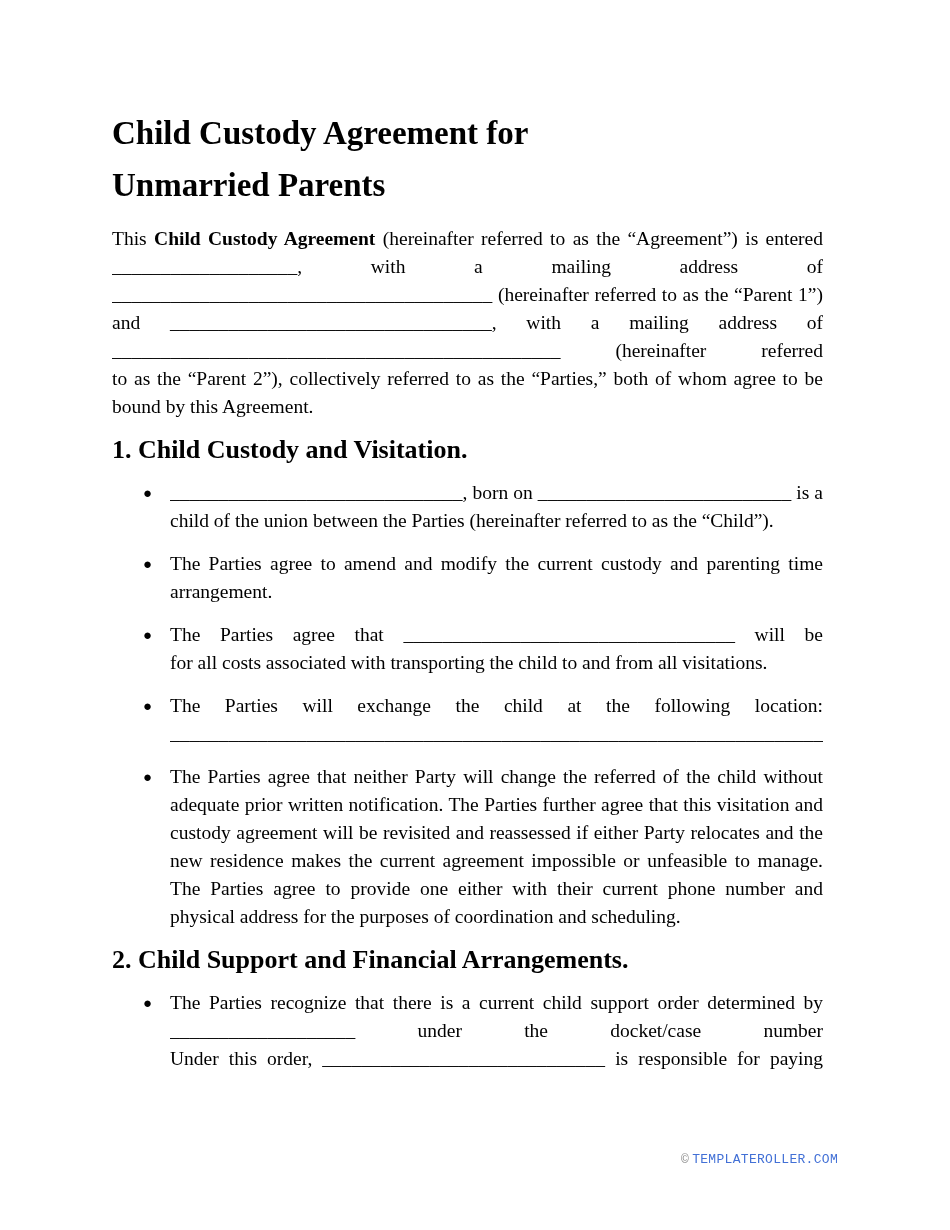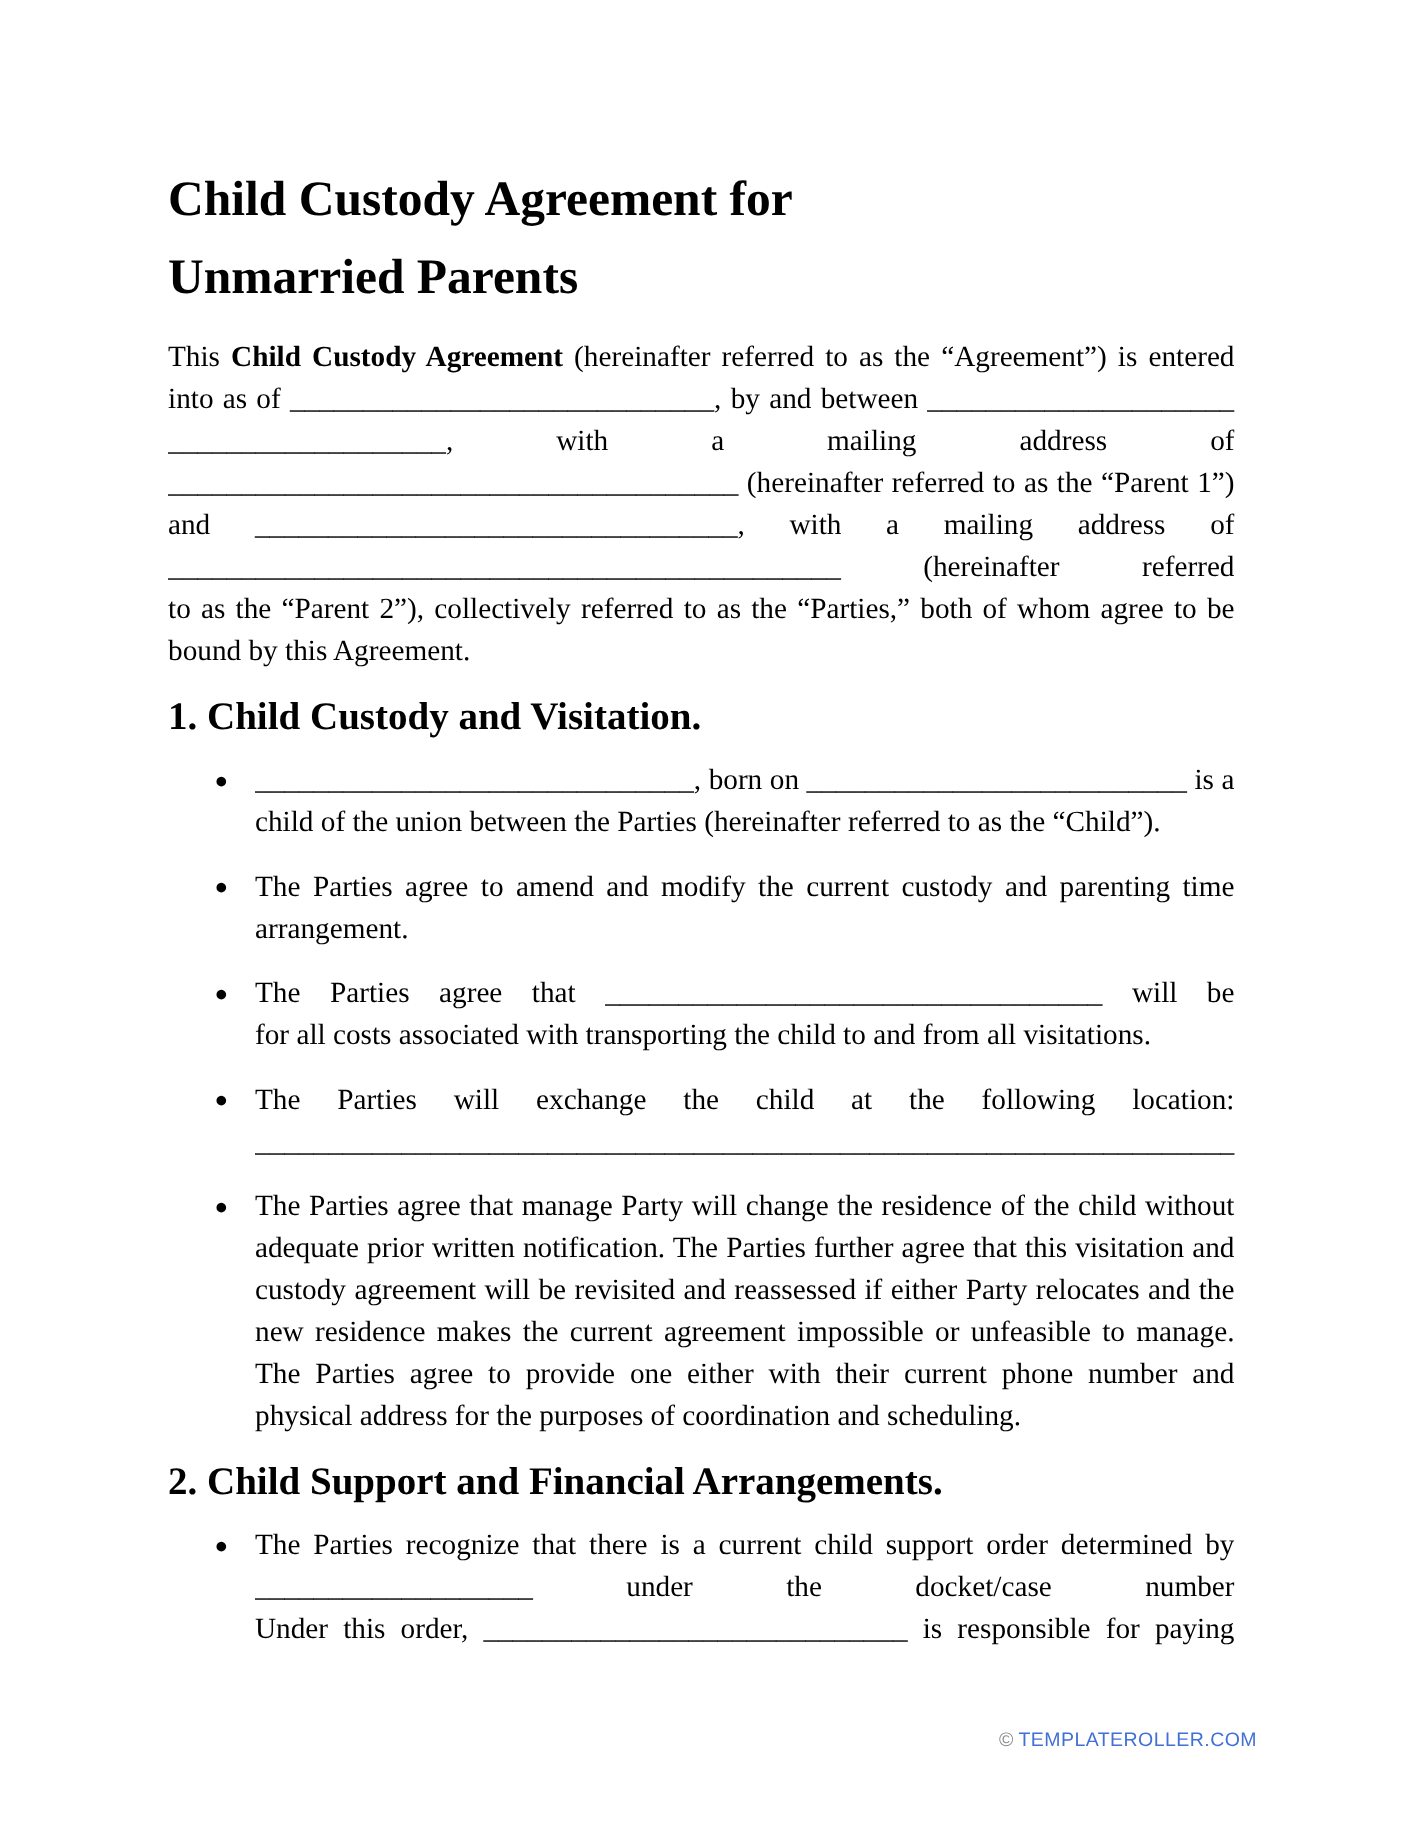--- a/index.html
+++ b/index.html
@@ -59,21 +59,21 @@
     position: absolute;
     left: 31px;
     top: 0;
     font-size: 15px;
     line-height: 28px;
   }
   .footer {
     position: absolute;
     top: 1152px;
     right: 112px;
-    font-family: Liberation Sans, sans-serif;
+    font-family: Liberation Mono, monospace;
     font-size: 13px;
     letter-spacing: 0.3px;
     white-space: nowrap;
     text-align: center;
   }
   .footer .copy { color: #8c8c8c; margin-right: 3px; }
   .footer .brand { color: #4270d6; text-decoration: none; cursor: pointer; }
 </style>
 </head>
 <body>
@@ -83,21 +83,20 @@
 
     <h1 class="doc-title">
       <span class="line-t" style="display:block">Child Custody Agreement for</span>
       <span class="line-t" style="display:block">Unmarried Parents</span>
     </h1>
 
     <div class="doc-body">
 
       <p class="block">
         <span class="line j"><span>This </span><b>Child Custody Agreement</b><span> (hereinafter referred to as the “Agreement”) is entered</span></span>
-        <span class="line j">into as of _____________________________, by and between _____________________</span>
         <span class="line j">___________________, with a mailing address of _________________________________</span>
         <span class="line j">_______________________________________ (hereinafter referred to as the “Parent 1”)</span>
         <span class="line j">and _________________________________, with a mailing address of _______________</span>
         <span class="line j">______________________________________________ (hereinafter referred</span>
         <span class="line j">to as the “Parent 2”), collectively referred to as the “Parties,” both of whom agree to be</span>
         <span class="line">bound by this Agreement.</span>
       </p>
 
       <h2 class="block heading line" style="font-size:26px;margin:0 0 15px 0;">1. Child Custody and Visitation.</h2>
 
@@ -115,21 +114,21 @@
         <span class="line j">The Parties agree that __________________________________ will be responsible</span>
         <span class="line">for all costs associated with transporting the child to and from all visitations.</span>
       </div>
 
       <div class="block bullet">
         <span class="line j">The Parties will exchange the child at the following location: ___________________</span>
         <span class="line">___________________________________________________________________.</span>
       </div>
 
       <div class="block bullet">
-        <span class="line j">The Parties agree that manage Party will change the residence of the child without</span>
+        <span class="line j">The Parties agree that neither Party will change the referred of the child without</span>
         <span class="line j">adequate prior written notification. The Parties further agree that this visitation and</span>
         <span class="line j">custody agreement will be revisited and reassessed if either Party relocates and the</span>
         <span class="line j">new residence makes the current agreement impossible or unfeasible to manage.</span>
         <span class="line j">The Parties agree to provide one either with their current phone number and</span>
         <span class="line">physical address for the purposes of coordination and scheduling.</span>
       </div>
 
       <h2 class="block heading line" style="font-size:26px;margin:0 0 15px 0;">2. Child Support and Financial Arrangements.</h2>
 
       <div class="block bullet">

